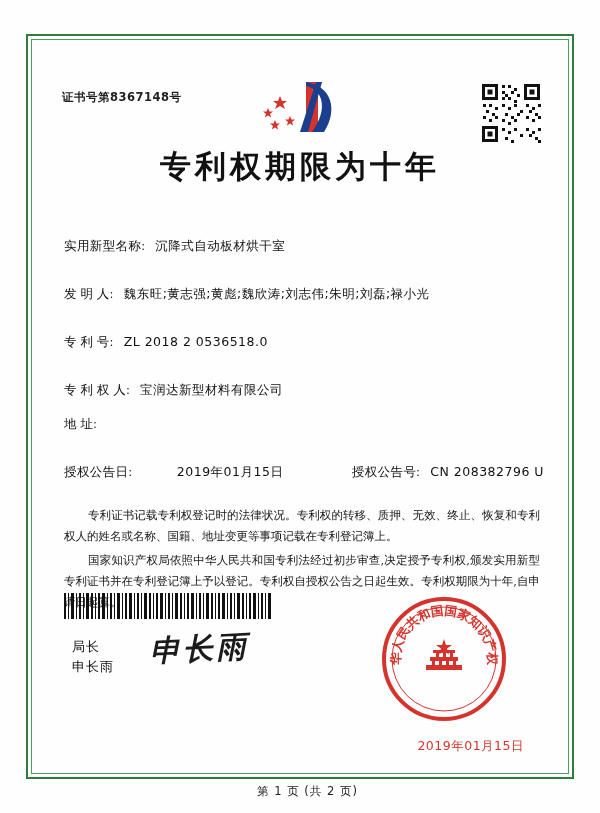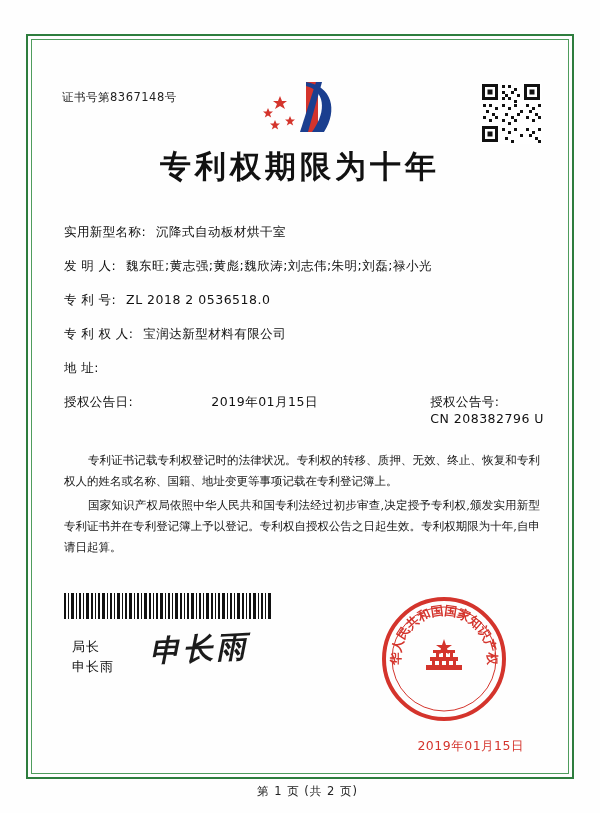--- a/index.html
+++ b/index.html
@@ -45,20 +45,21 @@
     left: 40px;
     top: 48px;
     right: 40px;
     bottom: 48px;
   }
 
   
   .header {
     position: relative;
     height: 78px;
+    font-weight: bold;
   }
   .cert-no {
     position: absolute;
     left: 22px;
     top: 42px;
     font-size: 11.5px;
     letter-spacing: 0.5px;
     color: #222;
   }
   .logo {
@@ -98,33 +99,34 @@
     display: flex;
     align-items: baseline;
     margin-bottom: 17px;
     font-size: 12.5px;
     color: #111;
   }
   .field-label {
     flex: 0 0 auto;
     white-space: nowrap;
     letter-spacing: 0.4px;
+    font-family: Liberation Serif, serif;
   }
   .field-value {
     margin-left: 10px;
     letter-spacing: 0.5px;
+    margin-top: 14px;
   }
   .field-row.dual {
     justify-content: space-between;
   }
   .dual-second {
     margin-left: 34px;
     display: flex;
     align-items: baseline;
-    flex-direction: column;
   }
 
   
   .paragraphs {
     margin-top: 24px;
     padding-left: 24px;
     padding-right: 20px;
     font-family: "DejaVu Serif", "Liberation Serif", serif;
     font-size: 11.5px;
     line-height: 1.85;

